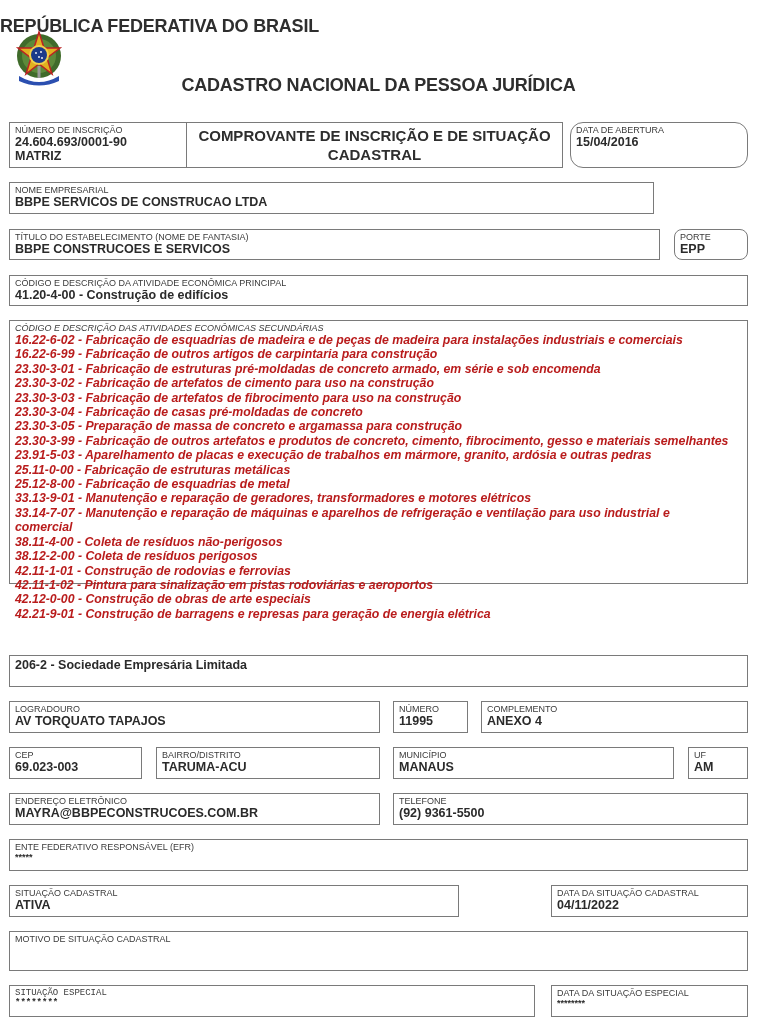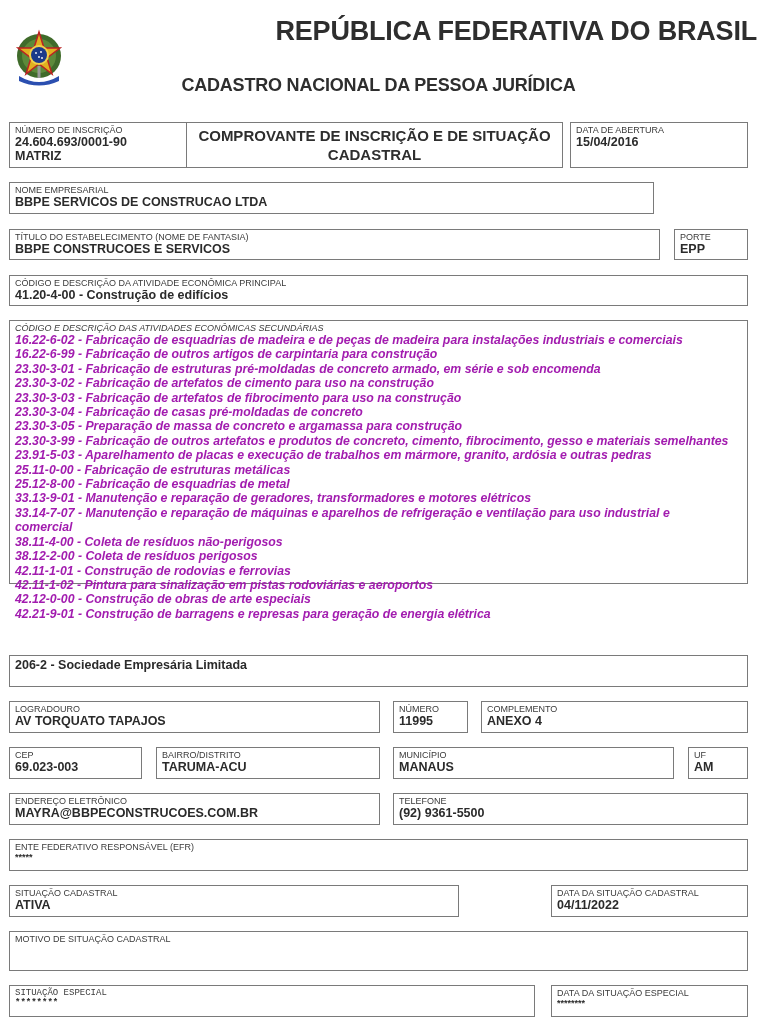--- a/index.html
+++ b/index.html
@@ -1,28 +1,28 @@
 <!DOCTYPE html>
 <html><head>
 <meta charset="utf-8">
 <style>
   html, body { margin: 0; padding: 0; background: #fff; }
   body { width: 757px; height: 1024px; position: relative; overflow: hidden;
          font-family: "Liberation Sans", sans-serif; color: #2b2b2b; }
   .abs { position: absolute; }
-  .title1 { left: 0; width: 757px; top: 16px; text-align: right; font-weight: bold; font-size: 27px; color: #2e2e2e; letter-spacing: -0.2px; }
+  .title1 { left: 0; width: 757px; top: 16px; text-align: left; font-weight: bold; font-size: 18px; color: #2e2e2e; letter-spacing: -0.2px; }
   .title2 { left: 0; width: 757px; top: 75px; text-align: center; font-weight: bold; font-size: 18px; color: #2e2e2e; letter-spacing: -0.2px; }
   .emblem { left: 14px; top: 26px; width: 50px; height: 62px; }
   .box { position: absolute; border: 1px solid #7a7a7a; box-sizing: border-box; padding: 2px 5px; background: #fff; }
   .lbl { display: block; font-size: 9px; color: #3a3a3a; line-height: 10px; white-space: nowrap; }
   .val { display: block; font-size: 12.5px; font-weight: bold; line-height: 14px; color: #2b2b2b; white-space: nowrap; }
   .mask { display: block; font-size: 9px; font-weight: bold; line-height: 10px; color: #2b2b2b; }
   .center-title { position: absolute; left: 0; right: 0; top: 3px; text-align: center; font-size: 15px; font-weight: bold; line-height: 19px; color: #2e2e2e; }
   .list { margin: 0; padding: 0; list-style: none; }
-  .list li { font-size: 12.3px; font-weight: bold; line-height: 14.4px; color: #a21caf; }
+  .list li { font-size: 12.3px; font-weight: bold; line-height: 14.4px; color: #b91c1c; }
 </style>
 </head>
 <body>
 
 <div class="abs emblem">
   <svg width="50" height="62" viewBox="0 0 50 62">
     <ellipse cx="25" cy="30" rx="22" ry="22" fill="#3f6b2a"></ellipse>
     <ellipse cx="25" cy="30" rx="17" ry="17" fill="#5c8a3a"></ellipse>
     <polygon points="25,6 30,22 46,22 33,32 38,48 25,38 12,48 17,32 4,22 20,22" fill="#e0b020" stroke="#b22" stroke-width="1.5"></polygon>
     <circle cx="25" cy="29" r="10" fill="#f2d04a"></circle>
@@ -42,35 +42,35 @@
   <span class="lbl">NÚMERO DE INSCRIÇÃO</span>
   <span class="val">24.604.693/0001-90</span>
   <span class="val">MATRIZ</span>
 </div>
 <div class="box" style="left:186px; top:122px; width:377px; height:46px;">
   <div class="center-title">
     <div>COMPROVANTE DE INSCRIÇÃO E DE SITUAÇÃO</div>
     <div>CADASTRAL</div>
   </div>
 </div>
-<div class="box" style="left:570px; top:122px; width:178px; height:46px;">
+<div class="box" style="left:570px; top:122px; width:178px; height:46px;border-radius:13px;">
   <span class="lbl">DATA DE ABERTURA</span>
   <span class="val">15/04/2016</span>
 </div>
 
 <div class="box" style="left:9px; top:182px; width:645px; height:32px;">
   <span class="lbl">NOME EMPRESARIAL</span>
   <span class="val">BBPE SERVICOS DE CONSTRUCAO LTDA</span>
 </div>
 
 <div class="box" style="left:9px; top:229px; width:651px; height:31px;">
   <span class="lbl">TÍTULO DO ESTABELECIMENTO (NOME DE FANTASIA)</span>
   <span class="val">BBPE CONSTRUCOES E SERVICOS</span>
 </div>
-<div class="box" style="left:674px; top:229px; width:74px; height:31px;">
+<div class="box" style="left:674px; top:229px; width:74px; height:31px;border-radius:8px;">
   <span class="lbl">PORTE</span>
   <span class="val">EPP</span>
 </div>
 
 <div class="box" style="left:9px; top:275px; width:739px; height:31px;">
   <span class="lbl">CÓDIGO E DESCRIÇÃO DA ATIVIDADE ECONÔMICA PRINCIPAL</span>
   <span class="val">41.20-4-00 - Construção de edifícios</span>
 </div>
 
 <div class="box" style="left:9px; top:320px; width:739px; height:264px;font-style:italic;">

